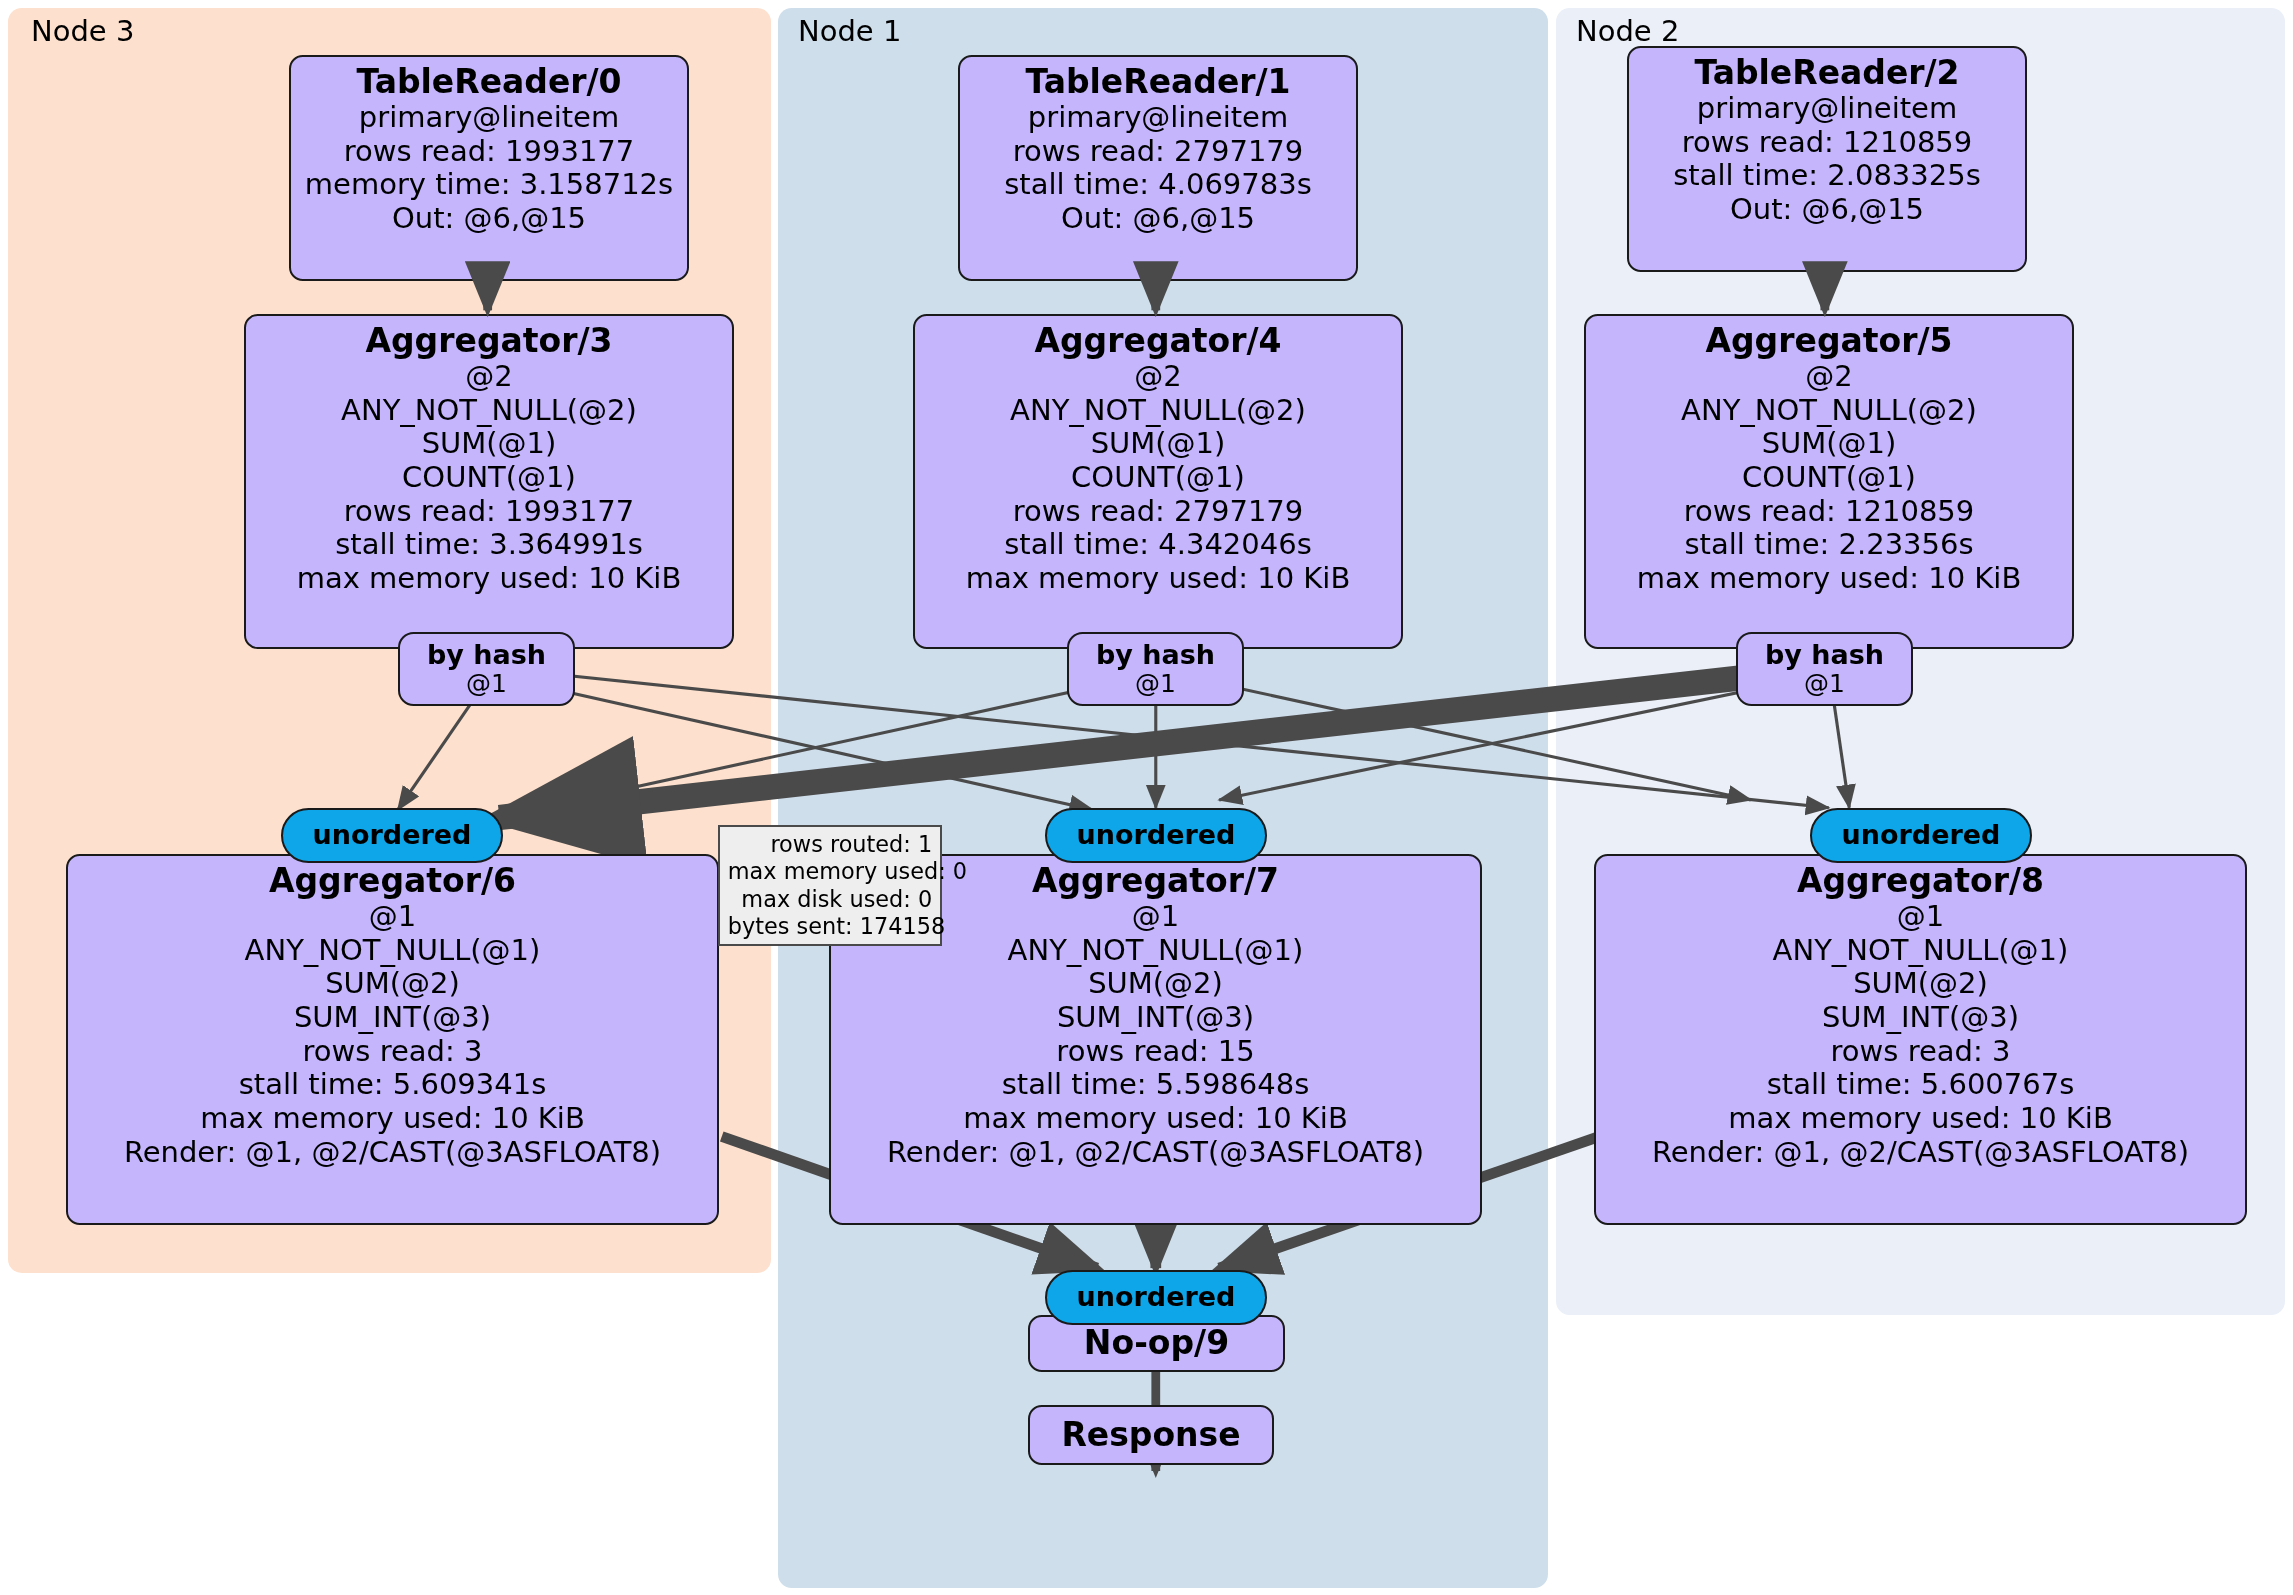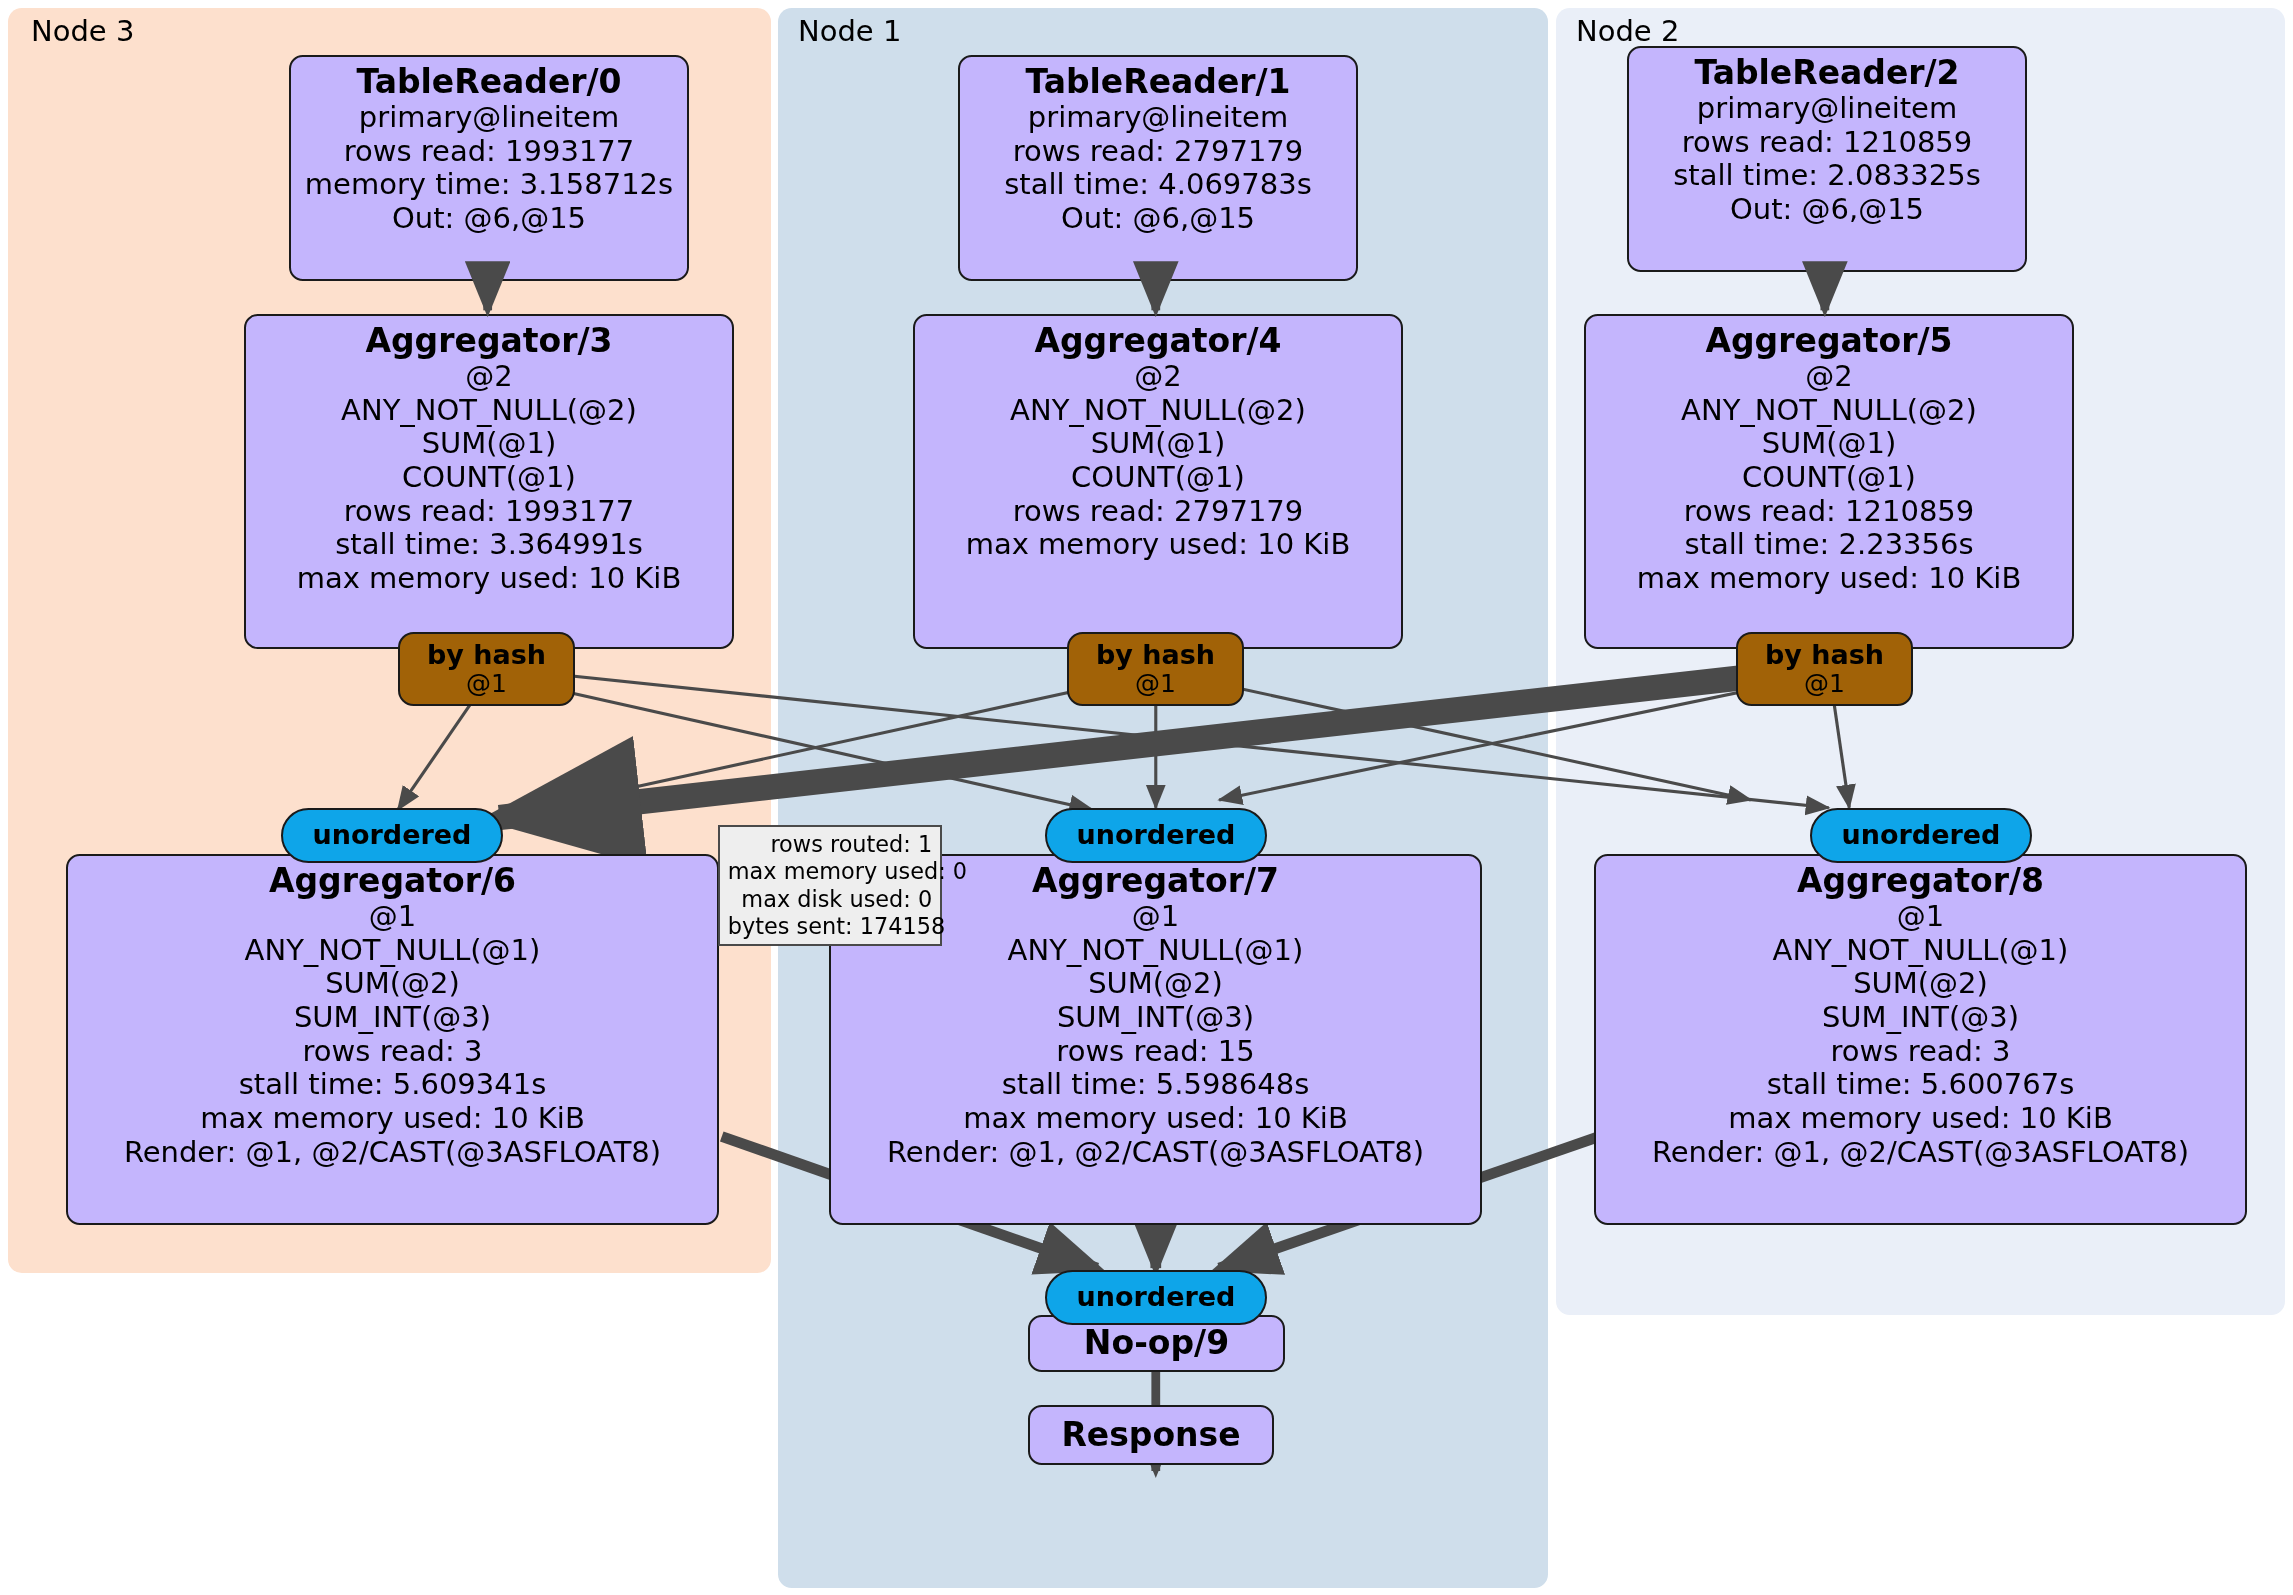--- a/index.html
+++ b/index.html
@@ -30,21 +30,21 @@
   .box.small{justify-content:center;padding-top:0;}
   .box.small .title{font-size:33px;}
 
   
   .pill{
     position:absolute;box-sizing:border-box;text-align:center;
     border:2.4px solid #1a1a1a;color:#000;
     display:flex;flex-direction:column;justify-content:center;align-items:center;
   }
   .pill.hash{
-    background:#a16207;border-radius:15.6px;
+    background:#c4b5fd;border-radius:15.6px;
   }
   .pill.hash .t{font-weight:bold;font-size:27px;line-height:1.1;}
   .pill.hash .s{font-size:25px;line-height:1.1;}
   .pill.unordered{
     background:#0ea5e9;border-radius:974px;
   }
   .pill.unordered .t{font-weight:bold;font-size:27px;line-height:1.05;}
 
   
   .stats{
@@ -139,20 +139,21 @@
     <div class="line">max memory used: 10 KiB</div>
   </div>
 
   <div class="box" style="left:913px;top:314px;width:490px;height:335px;">
     <div class="title">Aggregator/4</div>
     <div class="line">@2</div>
     <div class="line">ANY_NOT_NULL(@2)</div>
     <div class="line">SUM(@1)</div>
     <div class="line">COUNT(@1)</div>
     <div class="line">rows read: 2797179</div>
+    <div class="line">stall time: 4.342046s</div>
     <div class="line">max memory used: 10 KiB</div>
   </div>
 
   <div class="box" style="left:1584px;top:314px;width:490px;height:335px;">
     <div class="title">Aggregator/5</div>
     <div class="line">@2</div>
     <div class="line">ANY_NOT_NULL(@2)</div>
     <div class="line">SUM(@1)</div>
     <div class="line">COUNT(@1)</div>
     <div class="line">rows read: 1210859</div>

